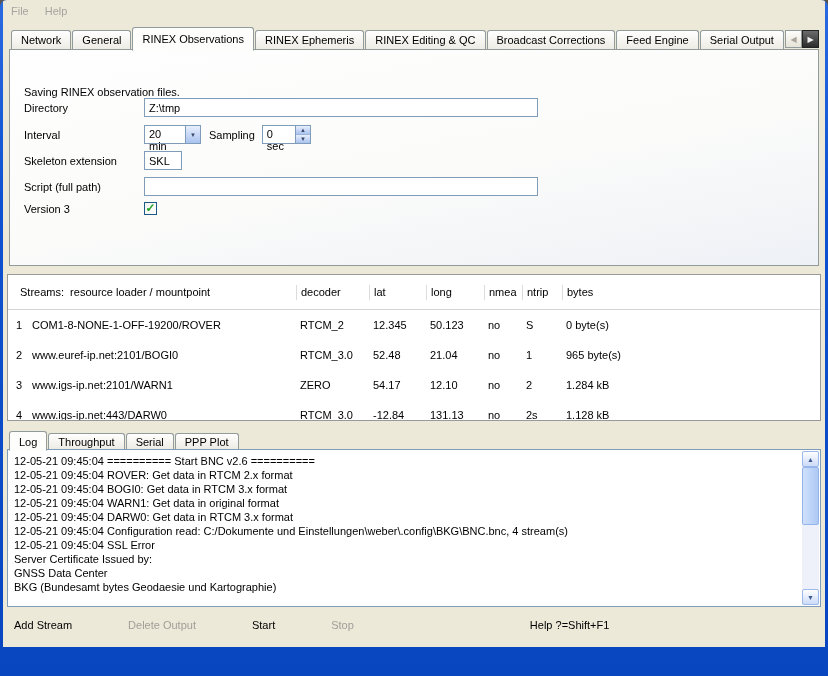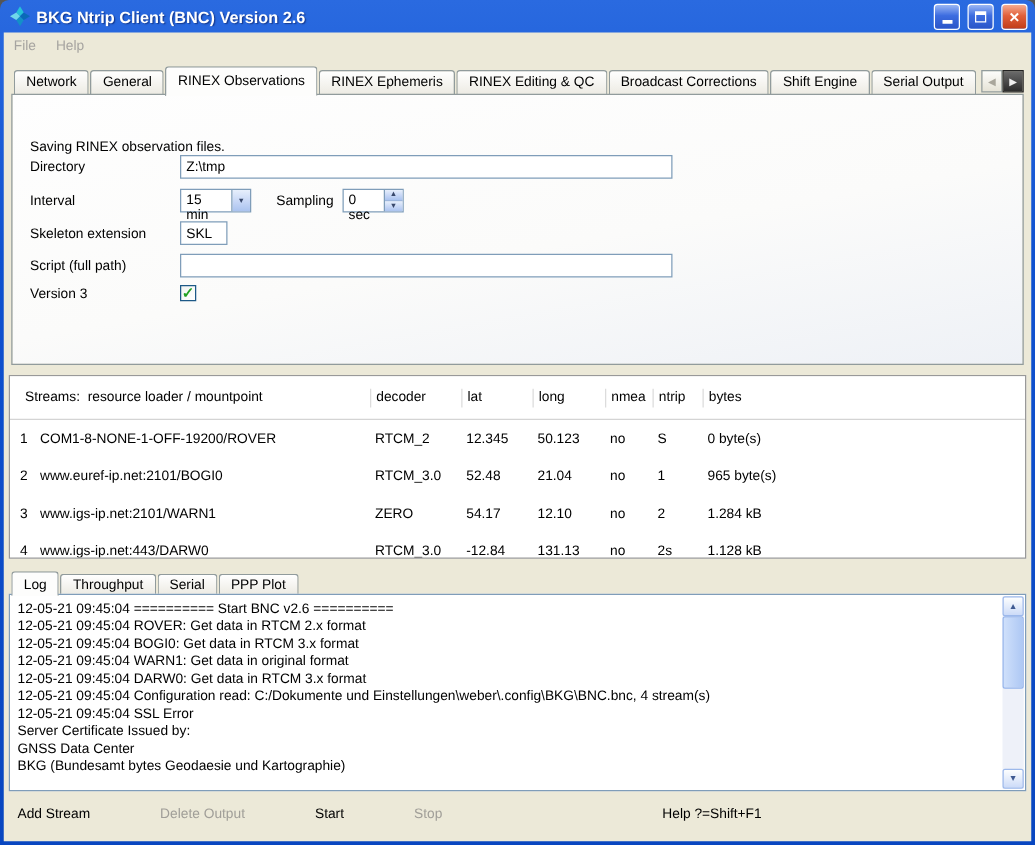--- a/index.html
+++ b/index.html
@@ -80,81 +80,61 @@
   .footer { display:flex; align-items:center; font-size:11px; height:26px; margin-top:5px; padding-left:11px;gap:40px; }
   .fbtn { margin-right:16px; color:#000; }
   .fbtn.disabled { color:#a09e98; }
   .fhelp { margin-left:120px; color:#000; }
 </style>
 </head>
 <body>
 
 <div class="frame">
 
-  <div class="titlebar">
-    <span class="app-icon">
-      <svg viewBox="0 0 16 16" width="16" height="16">
-        <polygon points="8,0 11,5 8,8 5,5" fill="#26c2d8"></polygon>
-        <polygon points="8,16 5,11 8,8 11,11" fill="#1390c8"></polygon>
-        <polygon points="0,8 5,5 8,8 5,11" fill="#6fd8ea"></polygon>
-        <polygon points="16,8 11,11 8,8 11,5" fill="#0a6ab8"></polygon>
-      </svg>
-    </span>
-    <span class="title-text">BKG Ntrip Client (BNC) Version 2.6</span>
-    <span class="tb-btn tb-blue">
-        <span class="min-glyph"></span>
-      </span>
-    <span class="tb-btn tb-blue">
-        <span class="max-glyph"></span>
-      </span>
-    <span class="tb-btn tb-red">
-        <span class="close-glyph">×</span>
-      </span>
-  </div>
 
   <div class="client">
 
     <div class="menubar">
       <span>File</span>
       <span>Help</span>
     </div>
 
     <div class="tabwidget">
       <div class="tabstrip">
         <span class="tab">Network</span>
         <span class="tab">General</span>
         <span class="tab active">RINEX Observations</span>
         <span class="tab">RINEX Ephemeris</span>
         <span class="tab">RINEX Editing &amp; QC</span>
         <span class="tab">Broadcast Corrections</span>
-        <span class="tab">Shift Engine</span>
+        <span class="tab">Feed Engine</span>
         <span class="tab">Serial Output</span>
         <span class="tab-scrollers">
           <span class="scr-btn dim">◀</span>
           <span class="scr-btn dark">▶</span>
         </span>
       </div>
 
       <div class="tabpanel">
         <div class="frow" style="top:36px;">
           <span>Saving RINEX observation files.</span>
         </div>
 
         <div class="frow" style="top:48px;">
           <span class="flabel">Directory</span>
           <input class="txt" style="width: 394px;" value="Z:\tmp">
         </div>
 
         <div class="frow" style="top:75px;">
           <span class="flabel">Interval</span>
           <span class="combo" style="width:57px;">
-            <span class="val" style="flex:1;">15 min</span>
+            <span class="val" style="flex:1;">20 min</span>
             <span class="combo-btn">▼</span>
           </span>
-          <span style="margin-left:20px;margin-right:7px;">Sampling</span>
+          <span style="margin-left:8px;margin-right:7px;">Sampling</span>
           <span class="combo" style="width:49px;">
             <span class="val" style="flex:1;">0 sec</span>
             <span class="spin-col">
               <span class="spin-btn">▲</span>
               <span class="spin-btn">▼</span>
             </span>
           </span>
         </div>
 
         <div class="frow" style="top:101px;">

